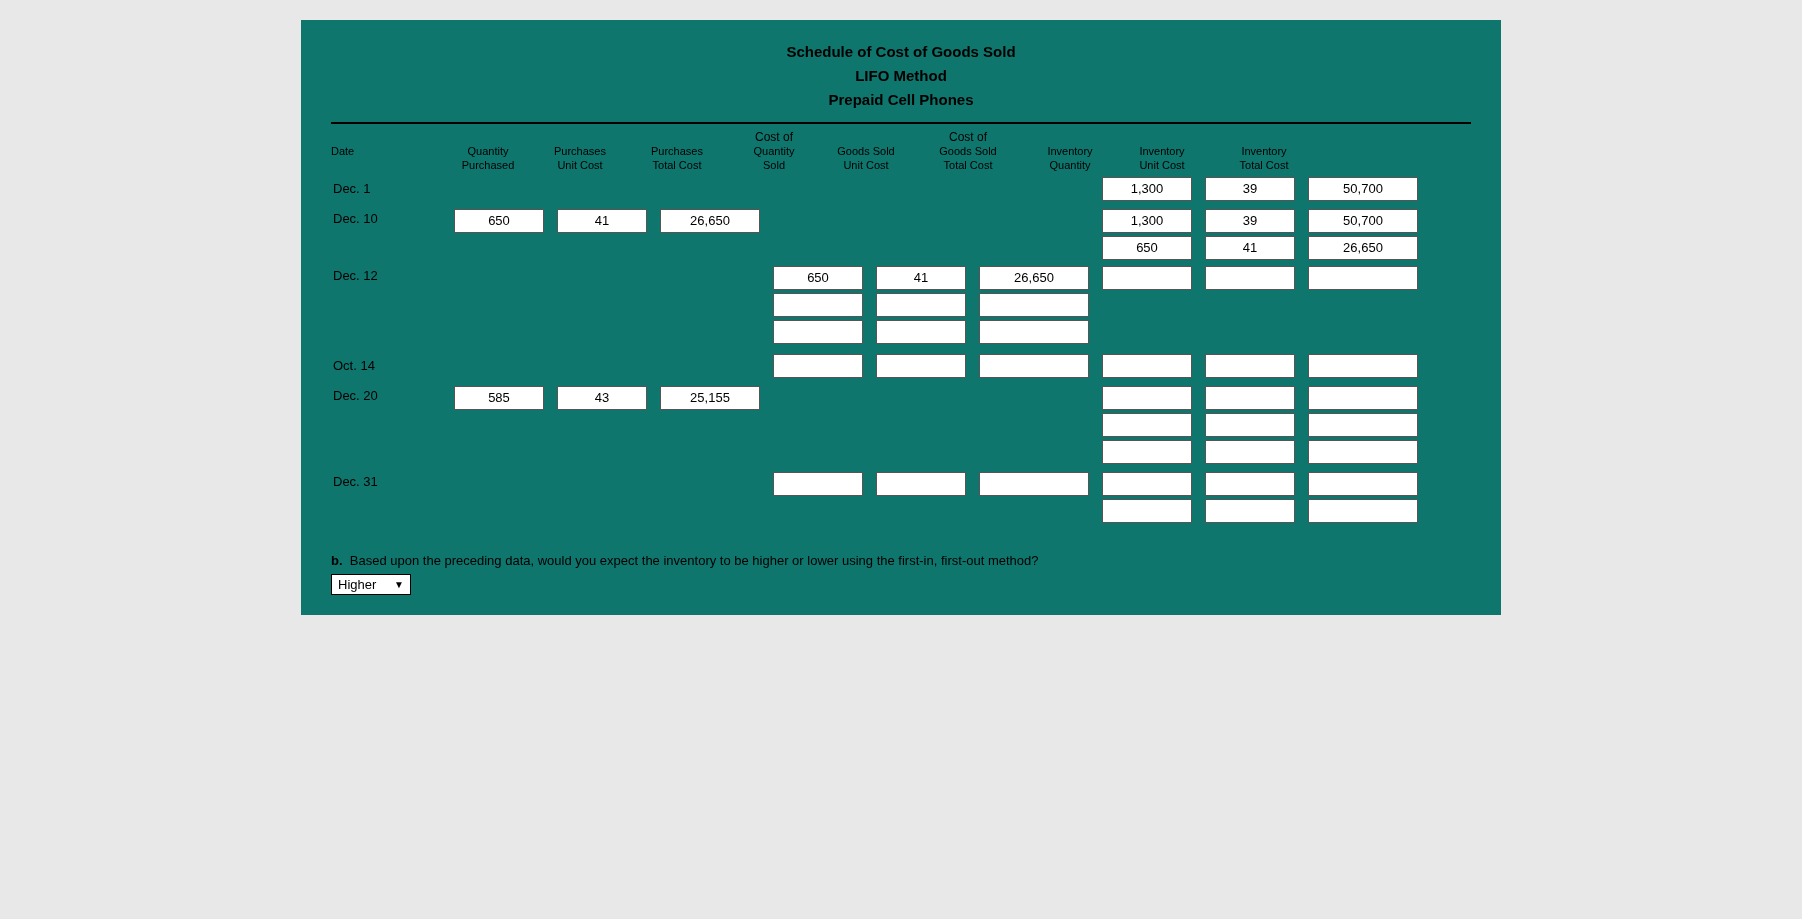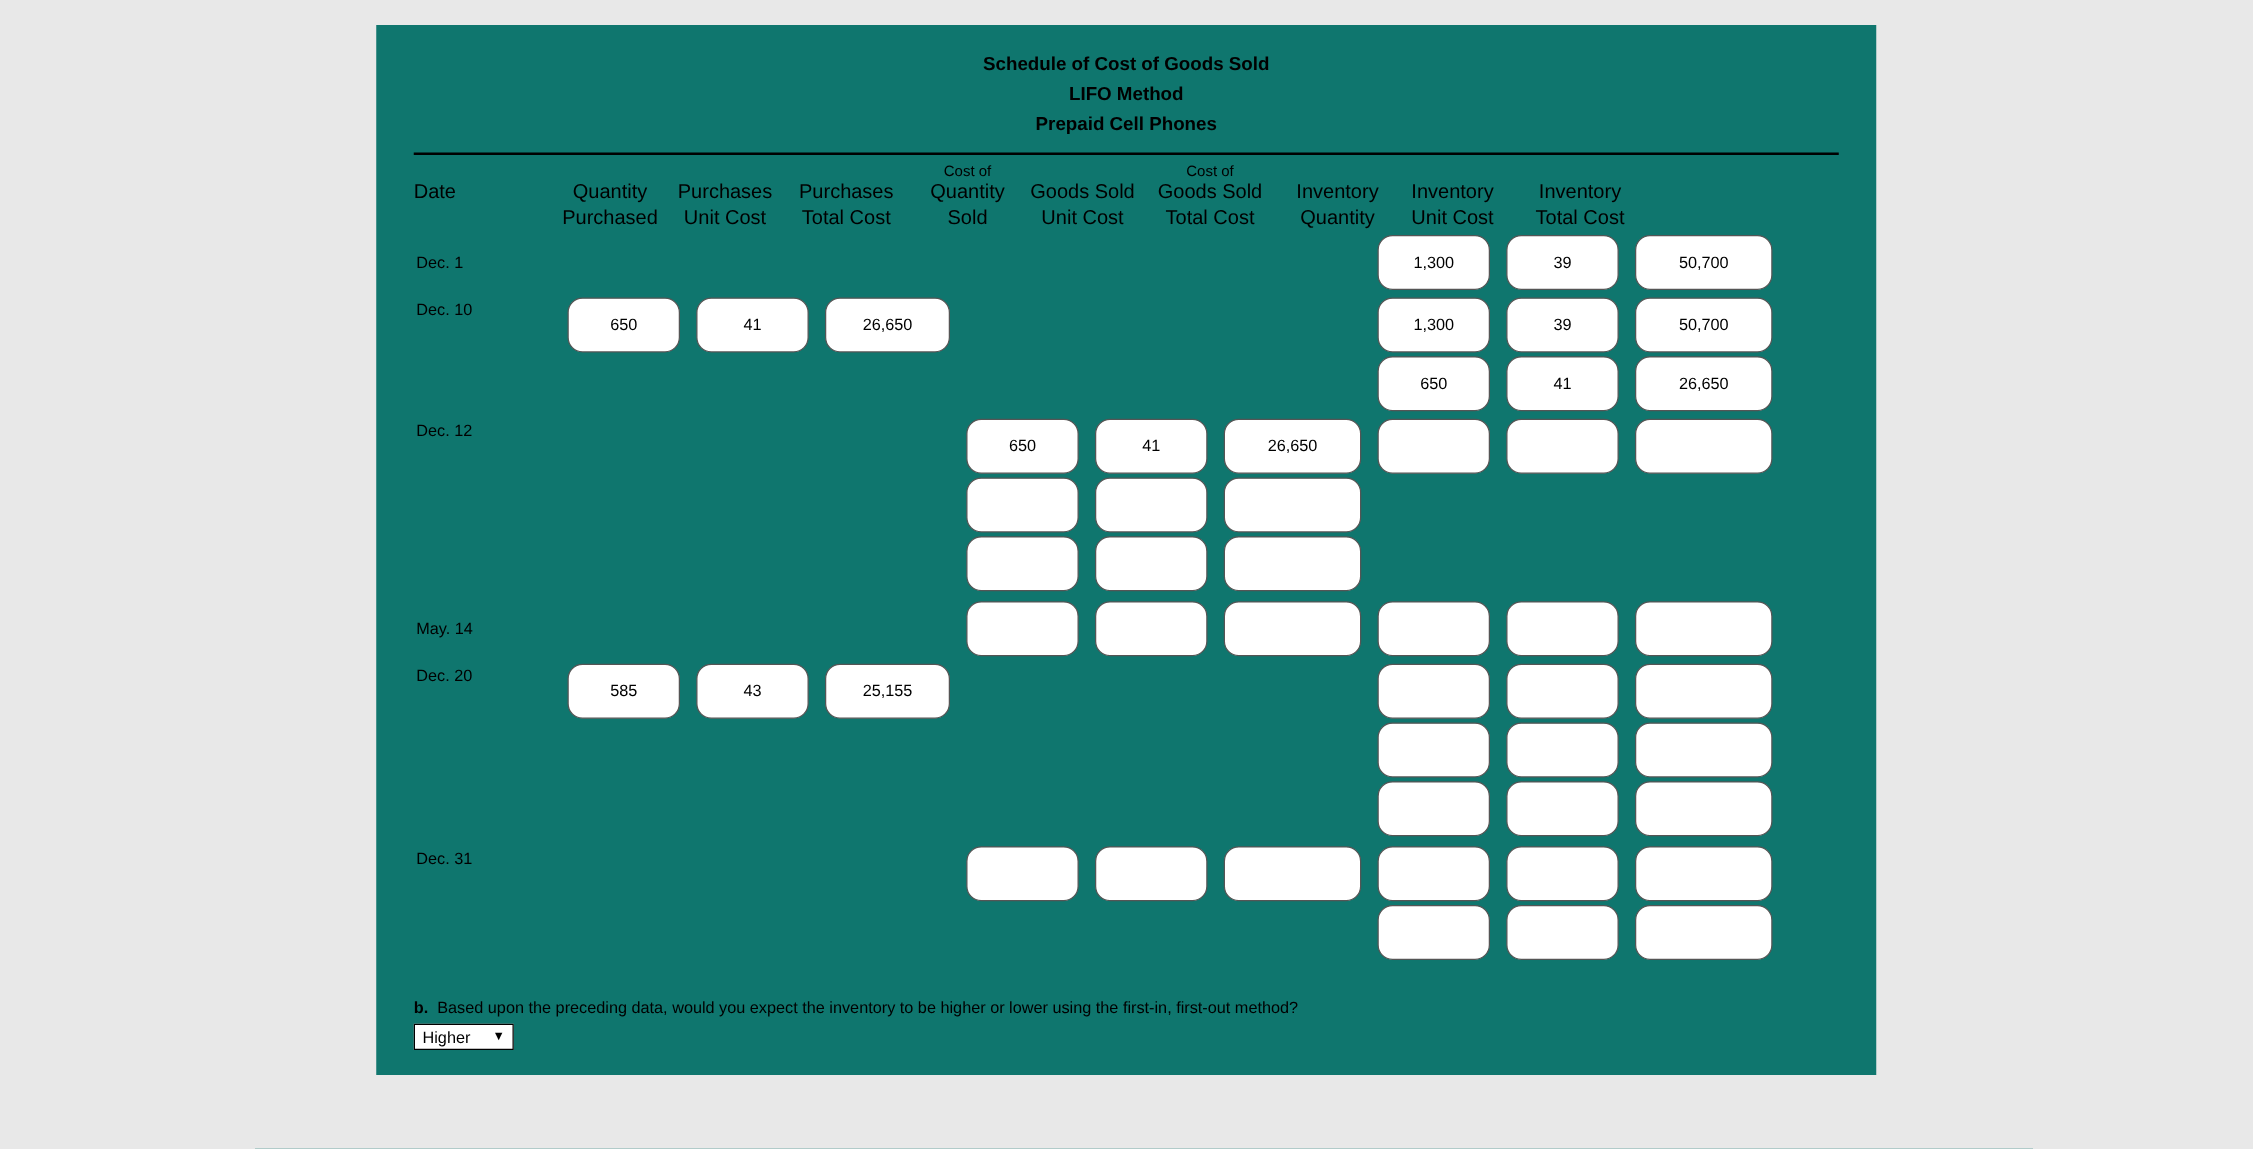--- a/index.html
+++ b/index.html
@@ -32,21 +32,21 @@
     }
     .col-headers {
       display: grid;
       grid-template-columns: 110px 90px 90px 100px 90px 90px 110px 90px 90px 110px;
       gap: 2px;
       margin-bottom: 2px;
       padding-left: 0;
     }
     .col-header-cell {
       text-align: center;
-      font-size: 16px;
+      font-size: 11px;
       font-weight: normal;
       line-height: 1.3;
     }
     .col-header-cell.left {
       text-align: left;
     }
     .data-row {
       display: grid;
       grid-template-columns: 110px 90px 90px 100px 90px 90px 110px 90px 90px 110px;
       gap: 13px;
@@ -54,28 +54,28 @@
       margin-bottom: 4px;
       min-height: 28px;
     }
     .cell-label {
       font-size: 13px;
       padding-left: 2px;
     }
     .input-box {
       border: 1px solid #555;
       background: #fff;
-      height: 44px;
+      height: 24px;
       width: 100%;
       text-align: center;
       font-size: 13px;
       display: flex;
       align-items: center;
       justify-content: center;
-      border-radius: 12px;
+      border-radius: 0;
     }
     .input-box.filled {
       background: #fff;
     }
     .multi-row {
       display: flex;
       flex-direction: column;
       gap: 3px;
     }
     .multi-row .input-box {
@@ -212,21 +212,21 @@
       </div>
       <div class="multi-row">
         <div class="input-box"></div>
       </div>
       <div class="multi-row">
         <div class="input-box"></div>
       </div>
     </div>
 
     <div class="data-row">
-      <div class="cell-label">May. 14</div>
+      <div class="cell-label">Oct. 14</div>
       <div></div>
       <div></div>
       <div></div>
       <div class="input-box"></div>
       <div class="input-box"></div>
       <div class="input-box"></div>
       <div class="input-box"></div>
       <div class="input-box"></div>
       <div class="input-box"></div>
     </div>

